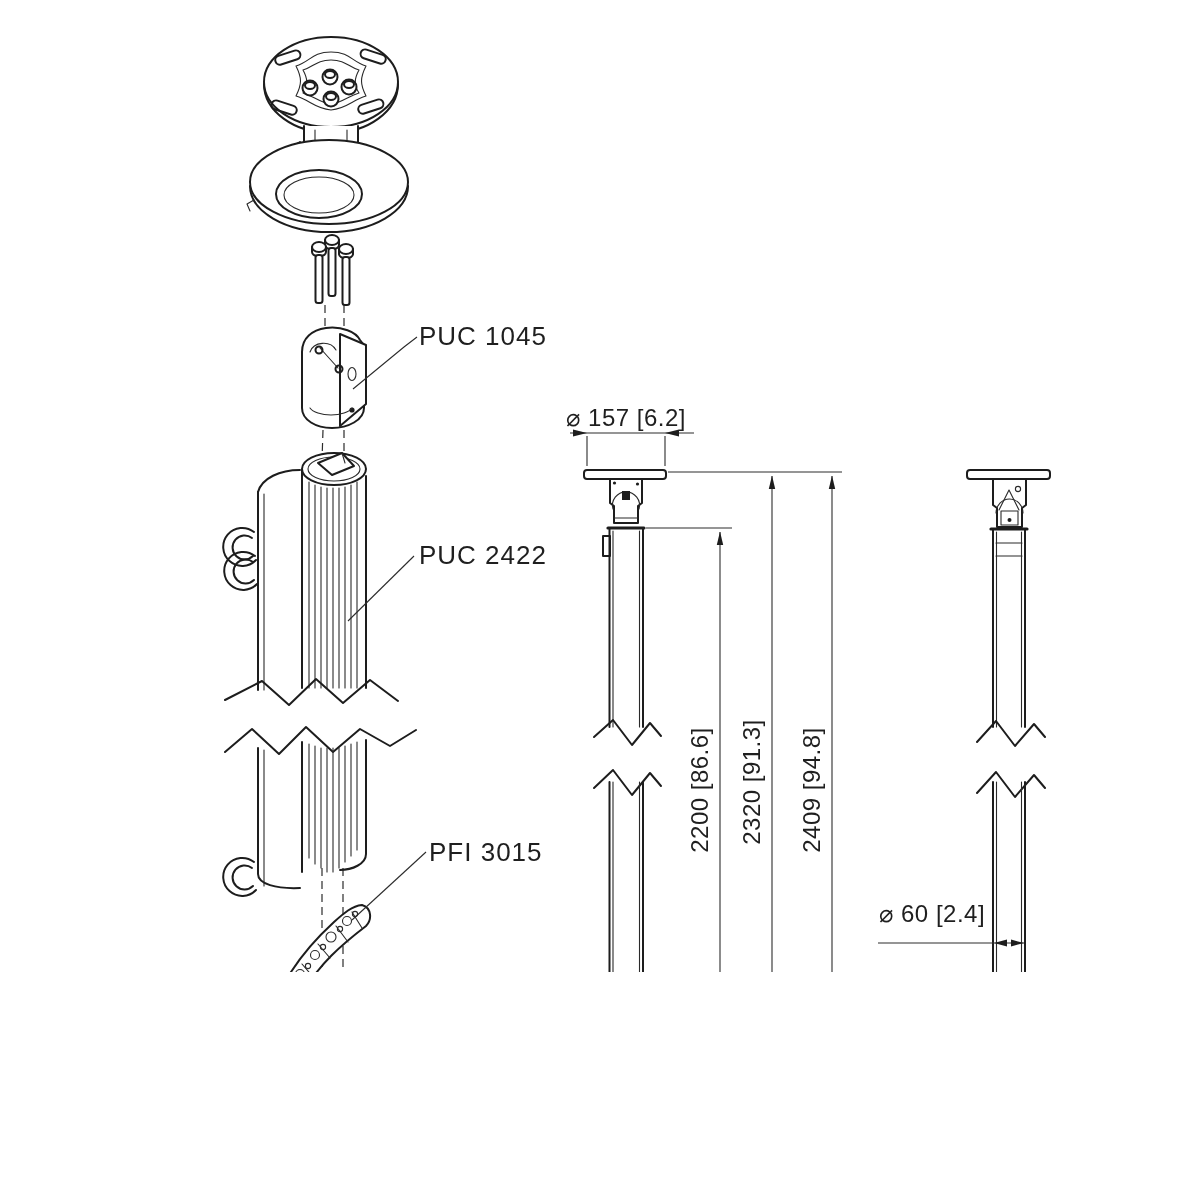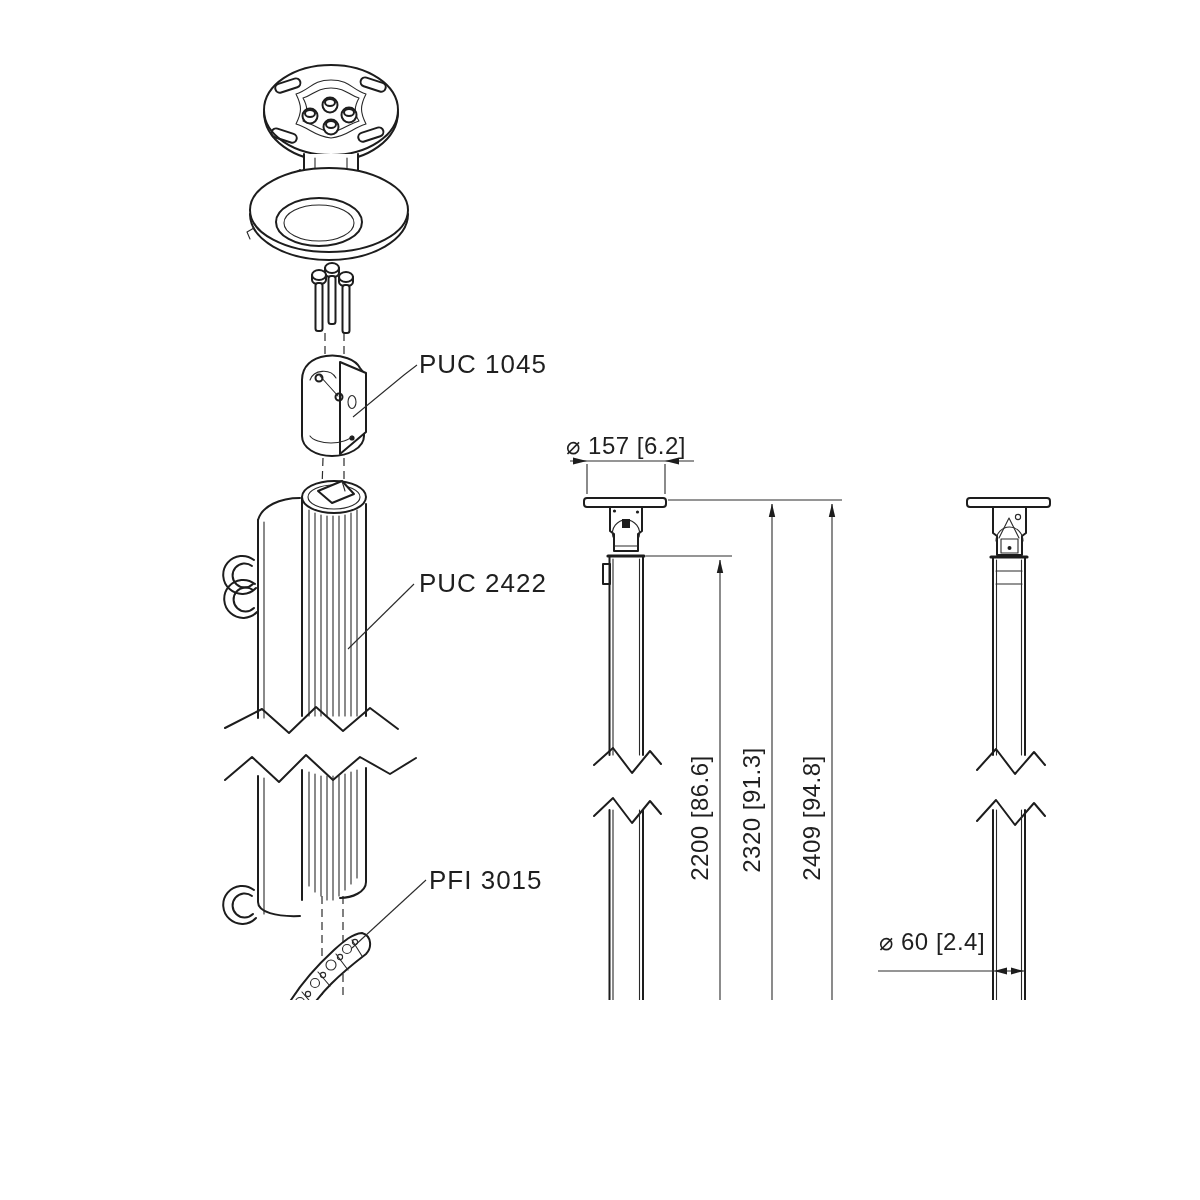--- a/index.html
+++ b/index.html
@@ -1,17 +1,17 @@
 <!DOCTYPE html>
 <html><head>
 <meta charset="utf-8">
 <style>
   html,body{margin:0;padding:0;background:#ffffff;}
   .page{position:relative;width:1200px;height:972px;background:#fff;overflow:hidden;
-        font-family:"Liberation Sans","DejaVu Sans",sans-serif;margin-top:28px;}
+        font-family:"Liberation Sans","DejaVu Sans",sans-serif;}
   svg{display:block}
   
   .o  {fill:#fff;stroke:#1d1d1d;stroke-width:2;stroke-linejoin:round;stroke-linecap:round;}
   .oo {fill:none;stroke:#1d1d1d;stroke-width:2;stroke-linejoin:round;stroke-linecap:round;}
   .t  {fill:none;stroke:#2a2a2a;stroke-width:1.1;stroke-linejoin:round;stroke-linecap:round;}
   .th {fill:none;stroke:#1d1d1d;stroke-width:3.2;stroke-linecap:round;}
   .bar{fill:none;stroke:#1d1d1d;stroke-width:6;stroke-linejoin:round;stroke-linecap:round;}
   .d  {fill:none;stroke:#2c2c2c;stroke-width:1.2;stroke-dasharray:8 5;}
   .dim{fill:none;stroke:#2c2c2c;stroke-width:1.1;}
   .arr{fill:#1d1d1d;stroke:none;}

